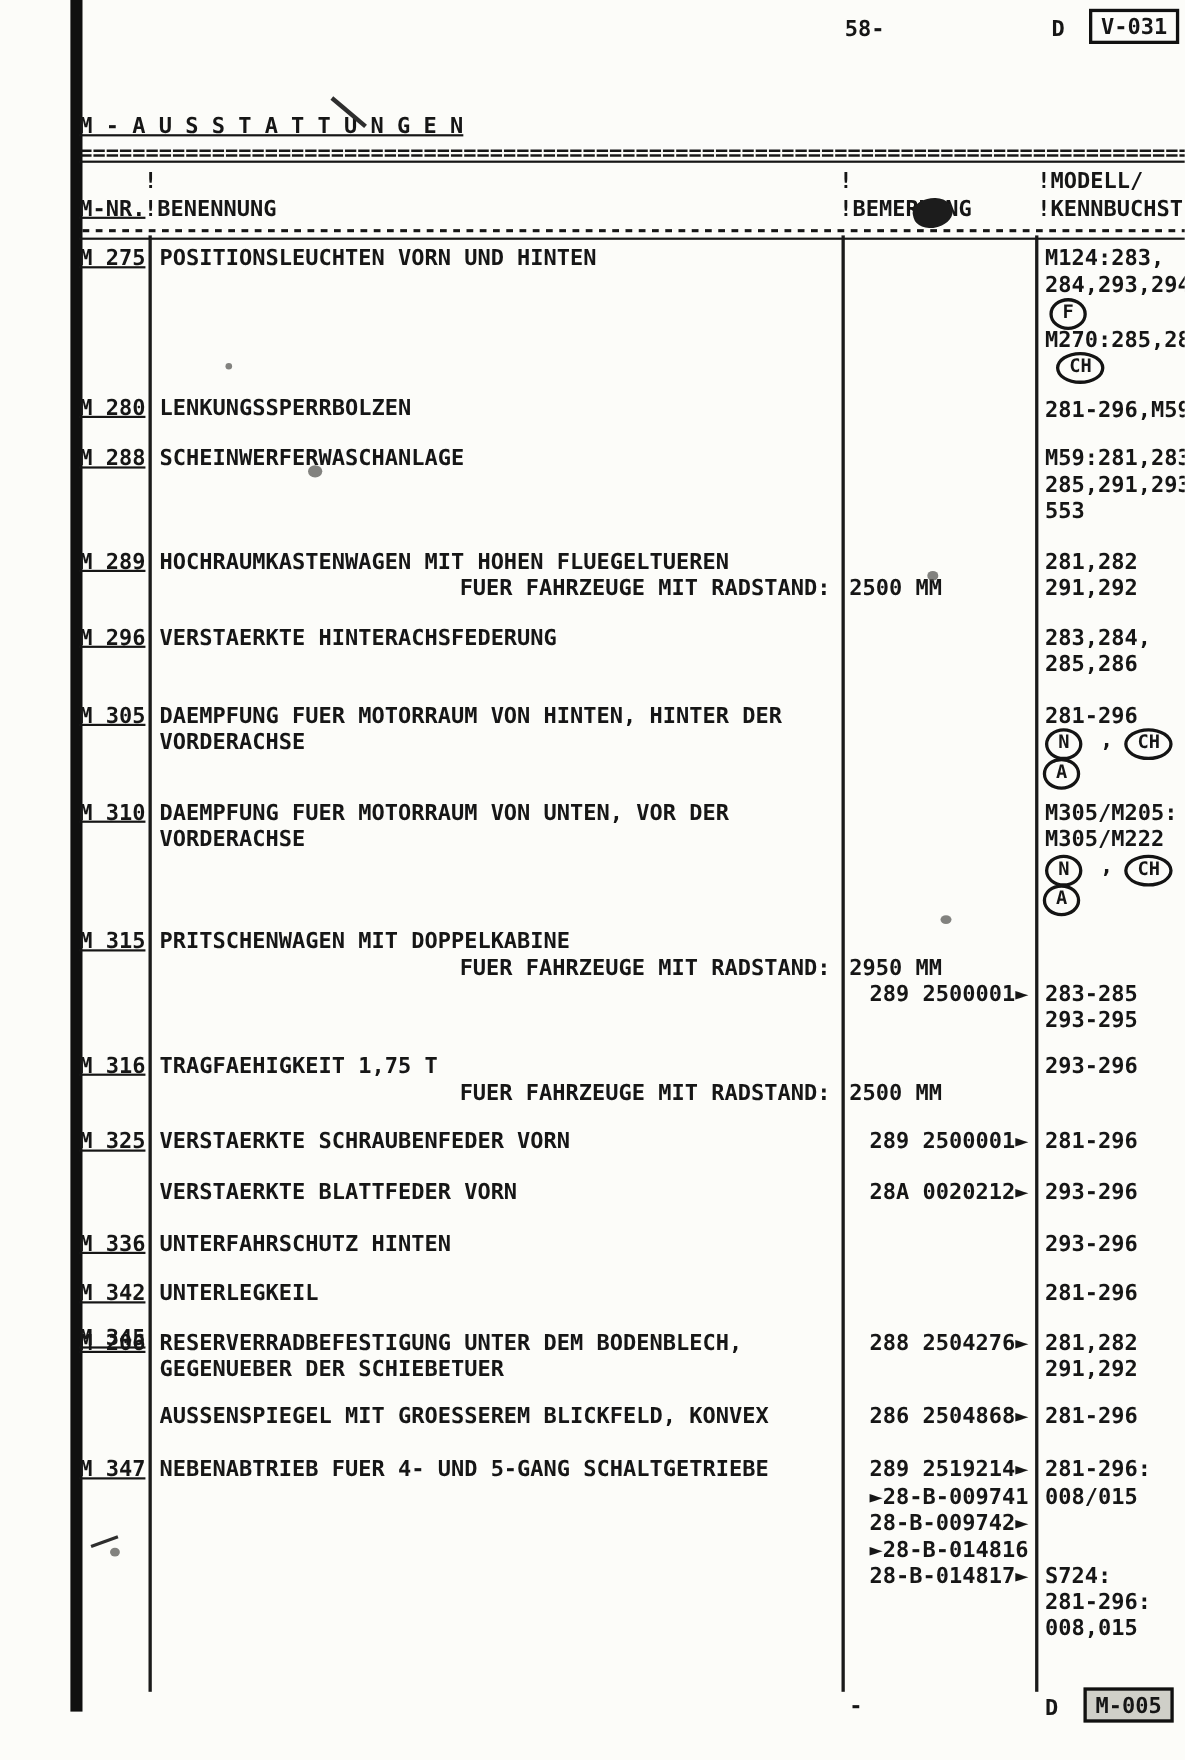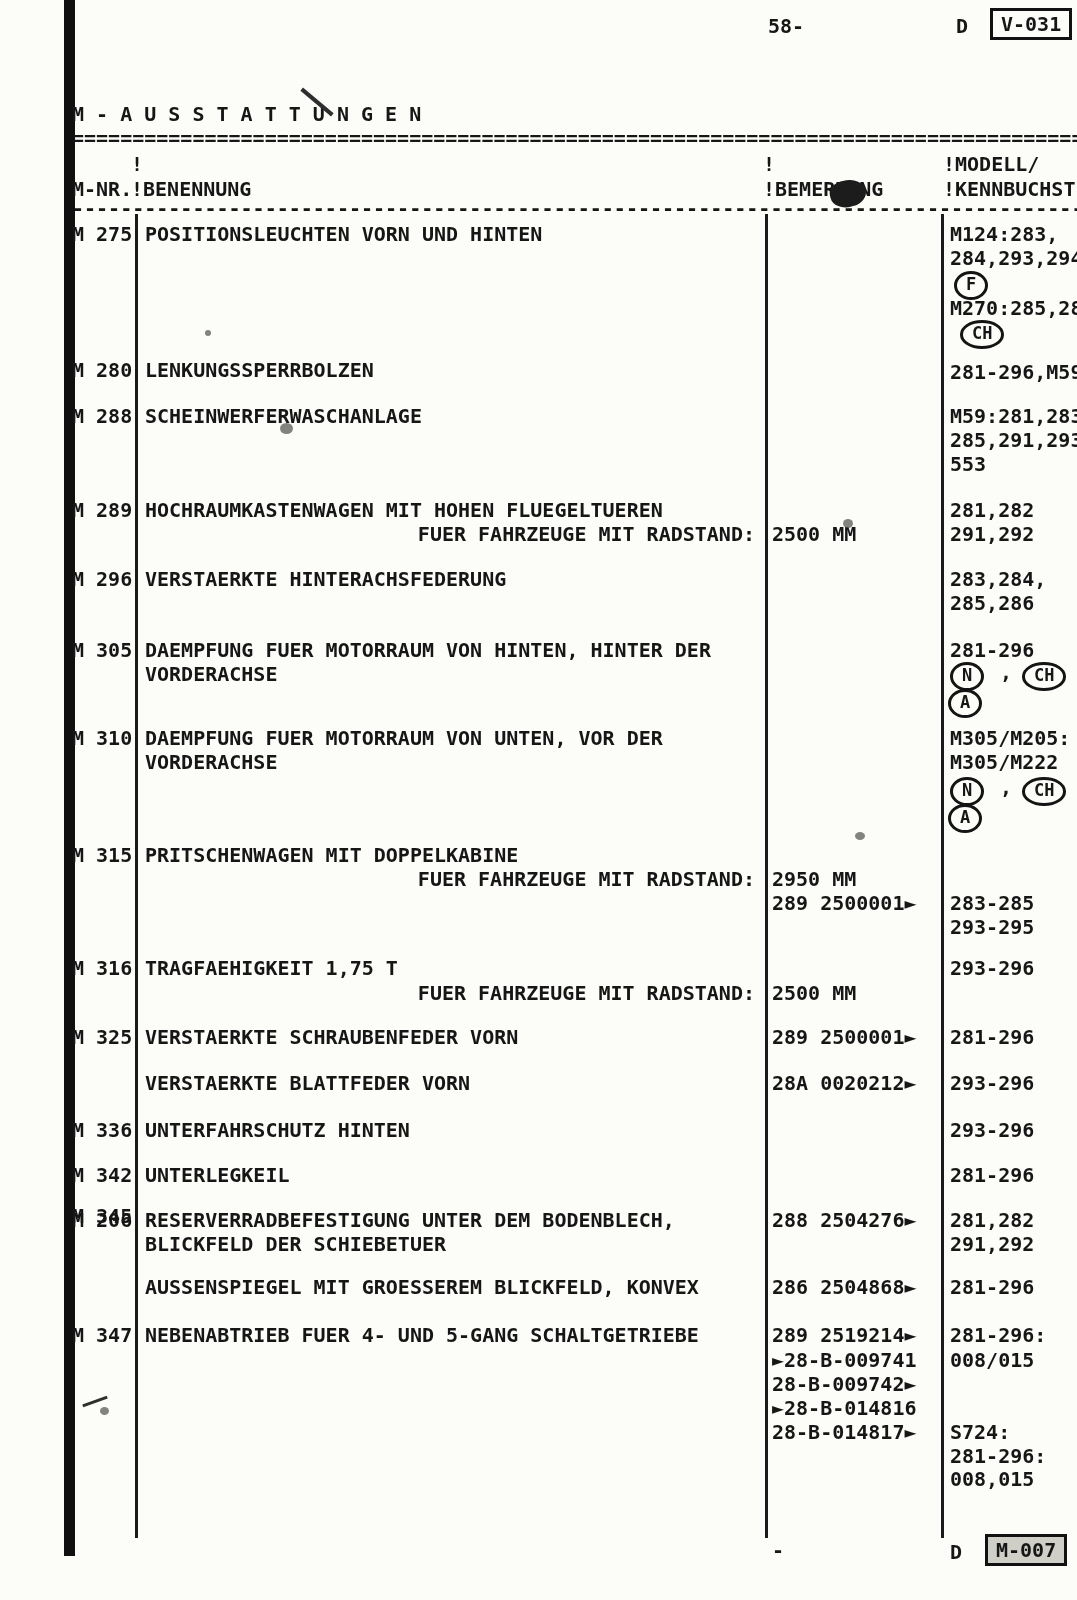--- a/index.html
+++ b/index.html
@@ -3,24 +3,24 @@
 <meta charset="utf-8">
 <style>
   html,body{margin:0;padding:0;}
   body{
     width:1077px;height:1600px;position:relative;overflow:hidden;
     background:#fcfcf9;
     font-family:"DejaVu Sans Mono", "Liberation Mono", monospace;
     font-weight:bold;color:#161616;
   }
   .t{position:absolute;white-space:nowrap;font-size:20px;line-height:24px;letter-spacing:0;}
-  .c1{left:72px;}
+  .c1{left:72px;text-decoration:underline;}
   .c2{left:145px;}
   .c2r{left:145px;width:610px;text-align:right;}
-  .c3{left:772px;width:163px;text-align:left;}
+  .c3{left:772px;width:163px;text-align:right;}
   .c3l{left:772px;}
   .c4{left:950px;}
   .vline{position:absolute;width:3px;background:#1b1b1b;top:214px;height:1324px;}
   .leftbar{position:absolute;left:64px;top:0;width:11px;height:1556px;background:#101010;}
   .oval{
     position:absolute;border:3px solid #141414;border-radius:50%;
     padding:0 9px;height:23px;line-height:21px;font-size:17px;text-align:center;
   }
   .boxed{
     position:absolute;border:3px solid #111;padding:1px 8px;
@@ -132,21 +132,21 @@
 <div class="t c4" style="top:1118px">293-296</div>
 
 <div class="t c1" style="top:1163px">M 342</div>
 <div class="t c2" style="top:1163px">UNTERLEGKEIL</div>
 <div class="t c4" style="top:1163px">281-296</div>
 
 <div class="t c1" style="top:1208px">M 206</div>
 <div class="t c2" style="top:1208px">RESERVERRADBEFESTIGUNG UNTER DEM BODENBLECH,</div>
 <div class="t c3" style="top:1208px">288 2504276►</div>
 <div class="t c4" style="top:1208px">281,282</div>
-<div class="t c2" style="top:1232px">BLICKFELD DER SCHIEBETUER</div>
+<div class="t c2" style="top:1232px">GEGENUEBER DER SCHIEBETUER</div>
 <div class="t c4" style="top:1232px">291,292</div>
 
 <div class="t c1" style="top:1204px">M 345</div>
 <div class="t c2" style="top:1275px">AUSSENSPIEGEL MIT GROESSEREM BLICKFELD, KONVEX</div>
 <div class="t c3" style="top:1275px">286 2504868►</div>
 <div class="t c4" style="top:1275px">281-296</div>
 
 <div class="t c1" style="top:1323px">M 347</div>
 <div class="t c2" style="top:1323px">NEBENABTRIEB FUER 4- UND 5-GANG SCHALTGETRIEBE</div>
 <div class="t c3" style="top:1323px">289 2519214►</div>
@@ -155,21 +155,21 @@
 <div class="t c4" style="top:1348px">008/015</div>
 <div class="t c3" style="top:1372px">28-B-009742►</div>
 <div class="t c3" style="top:1396px">►28-B-014816</div>
 <div class="t c3" style="top:1420px">28-B-014817►</div>
 <div class="t c4" style="top:1420px">S724:</div>
 <div class="t c4" style="top:1444px">281-296:</div>
 <div class="t c4" style="top:1467px">008,015</div>
 
 <div class="t" style="left:772px;top:1538px">-</div>
 <div class="t" style="left:950px;top:1540px">D</div>
-<div class="boxed shaded" style="left:985px;top:1534px">M-007</div>
+<div class="boxed shaded" style="left:985px;top:1534px">M-005</div>
 
 <div class="artifact stroke" style="left:297px;top:100px;width:40px;height:4px;transform:rotate(40deg)"></div>
 <div class="artifact blob" style="left:830px;top:180px;width:36px;height:27px;transform:rotate(-15deg)"></div>
 <div class="artifact speck" style="left:280px;top:423px;width:13px;height:11px"></div>
 <div class="artifact speck" style="left:855px;top:832px;width:10px;height:8px"></div>
 <div class="artifact speck" style="left:843px;top:519px;width:10px;height:9px"></div>
 <div class="artifact stroke" style="left:82px;top:1400px;width:26px;height:3px;transform:rotate(-20deg)"></div>
 <div class="artifact speck" style="left:100px;top:1407px;width:9px;height:8px"></div>
 <div class="artifact speck" style="left:205px;top:330px;width:6px;height:6px"></div>
 

